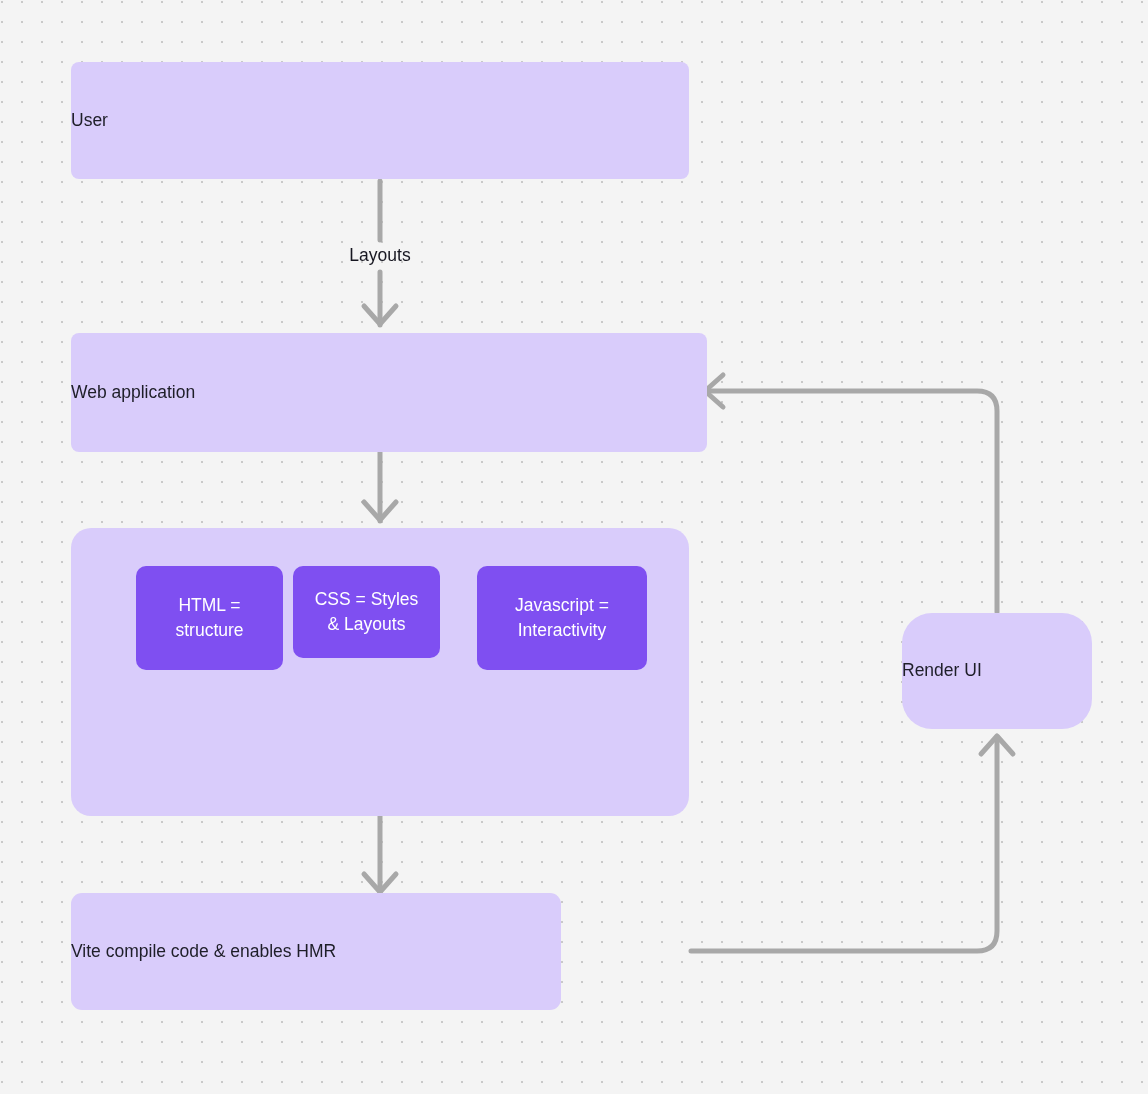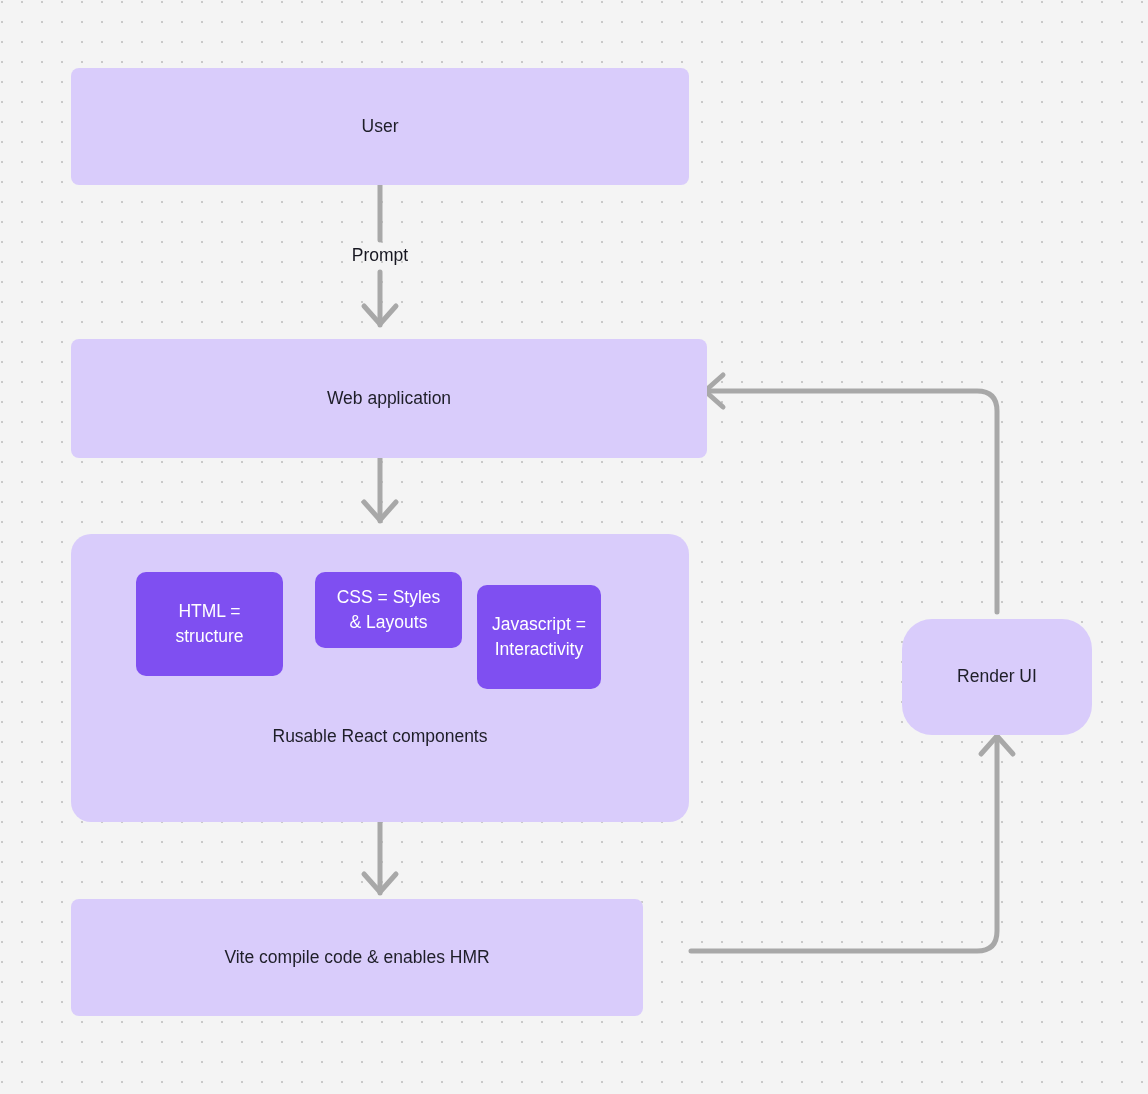--- a/index.html
+++ b/index.html
@@ -32,23 +32,22 @@
     pointer-events: none;
   }
 
   
   .node {
     position: absolute;
     box-sizing: border-box;
     border-radius: 8px;
     display: flex;
     align-items: center;
-    justify-content: center;
+    justify-content: flex-start;
     text-align: center;
-    margin-top: 6px;
   }
   .node-lilac {
     background: #d9ccfb;
     color: #1e1e28;
     font-size: 17.5px;
     line-height: 1.35;
   }
   .node-group {
     background: #d9ccfb;
     border-radius: 20px;
@@ -116,55 +115,54 @@
 
       <path d="M997,612 L997,411 Q997,391 977,391 L705,391"></path>
       <path d="M723,375 L705,391 L723,407"></path>
     </g>
   </svg>
 
   <div class="node node-lilac" style="left:71px; top:62px; width:618px; height:117px;">
     <span>User</span>
   </div>
 
-  <div class="edge-label" style="left:330px; top:245px; width:100px;">Prompt</div>
+  <div class="edge-label" style="left:330px; top:245px; width:100px;">Layouts</div>
 
   <div class="node node-lilac" style="left:71px; top:333px; width:636px; height:119px;">
     <span>Web application</span>
   </div>
 
   <div class="node node-group" style="left:71px; top:528px; width:618px; height:288px;">
     <div class="chip-row">
 
       <div class="chip" style="left:65px; top:38px; width:147px; height:104px;">
         <span>
           <span>HTML =</span><br>
           <span>structure</span>
         </span>
       </div>
 
-      <div class="chip" style="left:244px; top:38px; width:147px; height:76px;">
+      <div class="chip" style="left:222px; top:38px; width:147px; height:92px;">
         <span>
           <span>CSS = Styles</span><br>
           <span>&amp; Layouts</span>
         </span>
       </div>
 
-      <div class="chip" style="left:406px; top:51px; width:124px; height:104px;">
+      <div class="chip" style="left:406px; top:38px; width:170px; height:104px;">
         <span>
           <span>Javascript =</span><br>
           <span>Interactivity</span>
         </span>
       </div>
 
-      <div class="group-caption" style="top:192px;">Rusable React components</div>
     </div>
   </div>
 
-  <div class="node node-lilac" style="left:71px; top:893px; width:572px; height:117px;">
+  <div class="node node-lilac" style="left:71px; top:893px; width:490px; height:117px;border-radius:11px;">
     <span>Vite compile code &amp; enables HMR</span>
   </div>
 
   <div class="node node-lilac" style="left:902px; top:613px; width:190px; height:116px;border-radius:30px;">
     <span>Render UI</span>
   </div>
 
 </div>
 
 </body></html>

